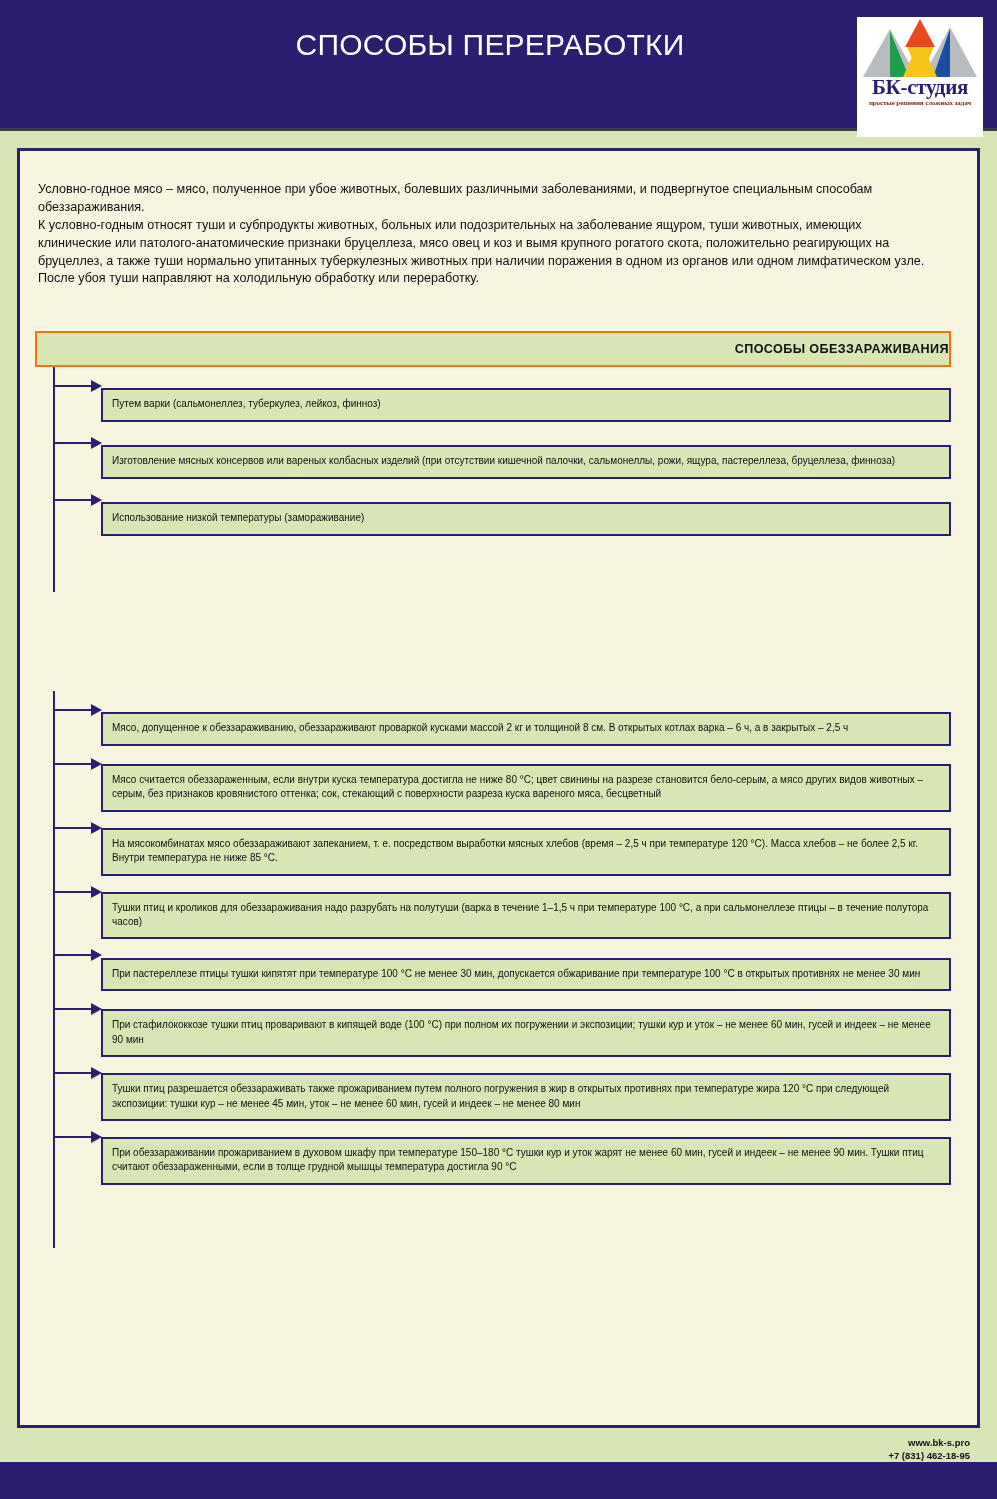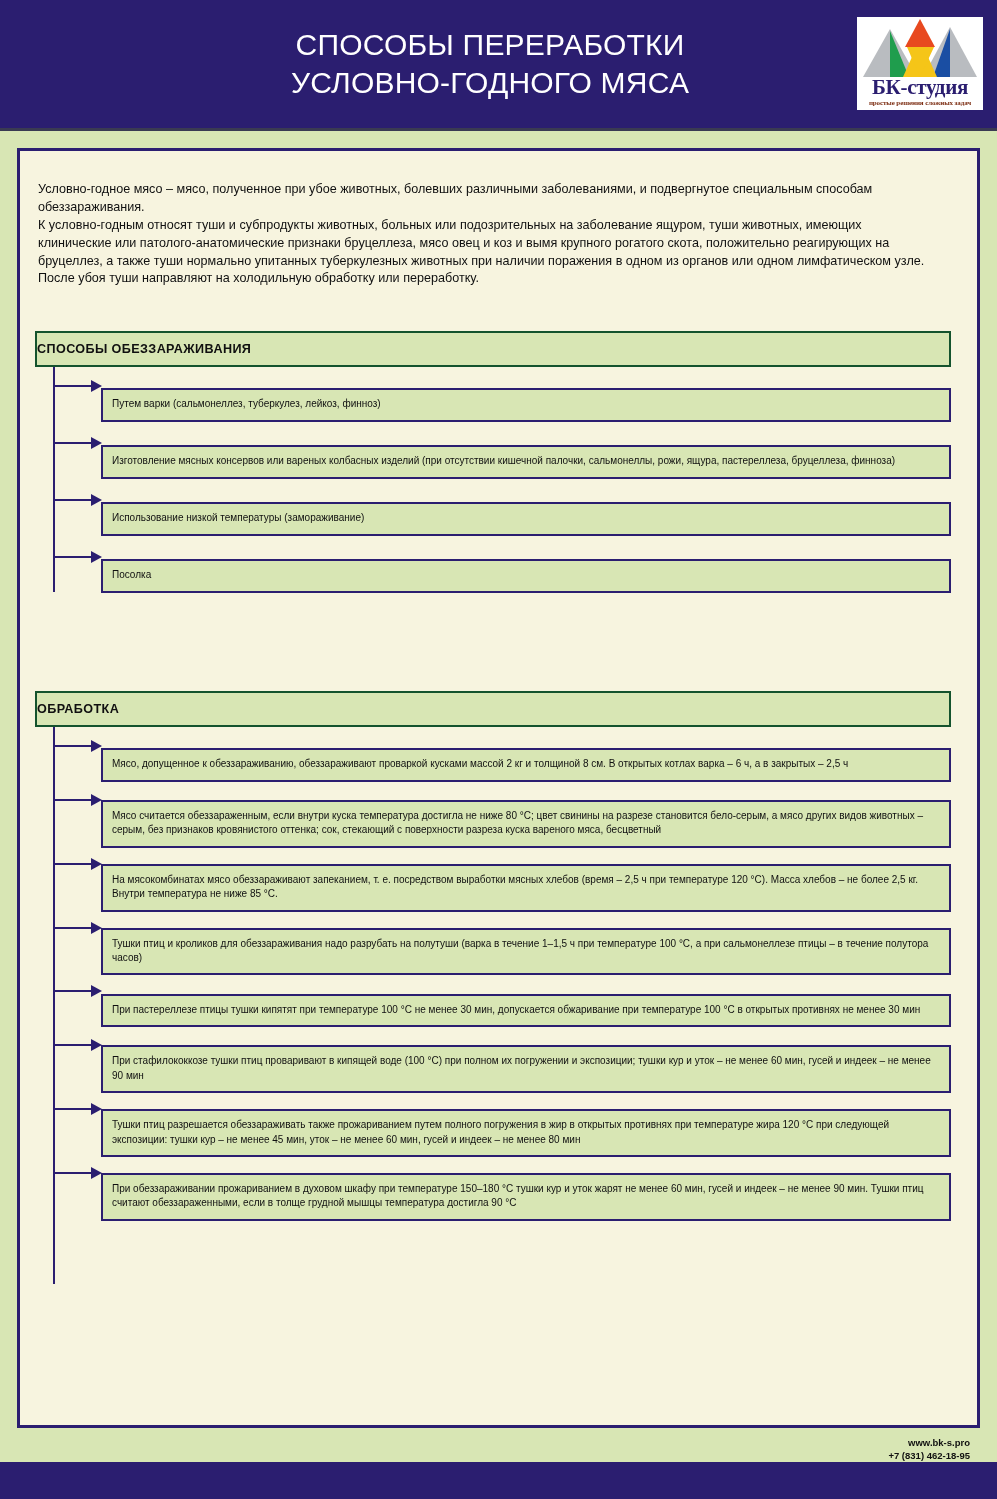--- a/index.html
+++ b/index.html
@@ -41,21 +41,21 @@
     letter-spacing: 0.2px;
   }
   .header-title .line2 { display: block; }
 
   
   .logo {
     position: absolute;
     right: 14px;
     top: 17px;
     width: 126px;
-    height: 93px;
+    height: 120px;
     background: #ffffff;
     overflow: hidden;
   }
   .logo-art {
     position: absolute;
     left: 0;
     top: 0;
     width: 126px;
     height: 62px;
   }
@@ -112,22 +112,22 @@
   
   .section { position: absolute; left: 15px; width: 916px; }
   #section-methods { top: 180px; }
   #section-processing { top: 540px; }
 
   .section-header {
     position: relative;
     width: 916px;
     box-sizing: border-box;
     background: #d8e6b4;
-    border: 2px solid #14532d;
-    text-align: left;
+    border: 2px solid #f97316;
+    text-align: right;
     font-size: 12.6px;
     font-weight: bold;
     letter-spacing: 0.4px;
     padding: 9px 0 9px;
     color: #101010;
   }
 
   .rail {
     position: absolute;
     left: 18px;
@@ -206,21 +206,20 @@
     height: 37px;
     background: #2b1e70;
   }
 </style>
 </head>
 <body>
 
 <div class="header">
   <div class="header-title">
     <span>СПОСОБЫ ПЕРЕРАБОТКИ</span>
-    <span class="line2">УСЛОВНО-ГОДНОГО МЯСА</span>
   </div>
 
   <div class="logo">
     <svg class="logo-art" viewBox="0 0 126 62" xmlns="http://www.w3.org/2000/svg">
       <polygon points="6,60 33,12 60,60" fill="#b9bcc0"></polygon>
       <polygon points="33,14 33,60 52,60" fill="#1f9d4d"></polygon>
       <polygon points="66,60 93,10 120,60" fill="#b9bcc0"></polygon>
       <polygon points="93,12 93,60 76,60" fill="#1a4ea3"></polygon>
       <polygon points="63,60 63,22 80,60" fill="#f5c518"></polygon>
       <polygon points="63,22 63,60 46,60" fill="#f5c518"></polygon>
@@ -256,29 +255,24 @@
         <div class="box">Изготовление мясных консервов или вареных колбасных изделий (при отсутствии кишечной палочки, сальмонеллы, рожи, ящура, пастереллеза, бруцеллеза, финноза)</div>
       </div>
 
       <div class="spacer"></div>
       <div class="row">
         <div class="connector"></div>
         <div class="box">Использование низкой температуры (замораживание)</div>
       </div>
 
       <div class="spacer"></div>
-      <div class="row">
-        <div class="connector"></div>
-        <div class="box">Посолка</div>
-      </div>
     </div>
   </div>
 
   <div class="section" id="section-processing">
-    <div class="section-header">ОБРАБОТКА</div>
     <div class="rows">
       <div class="rail" id="rail-processing" style="height: 556.75px;"></div>
 
       <div class="spacer"></div>
       <div class="row">
         <div class="connector"></div>
         <div class="box">Мясо, допущенное к обеззараживанию, обеззараживают проваркой кусками массой 2 кг и толщиной 8 см. В открытых котлах варка – 6 ч, а в закрытых – 2,5 ч</div>
       </div>
 
       <div class="gap-sm"></div>

